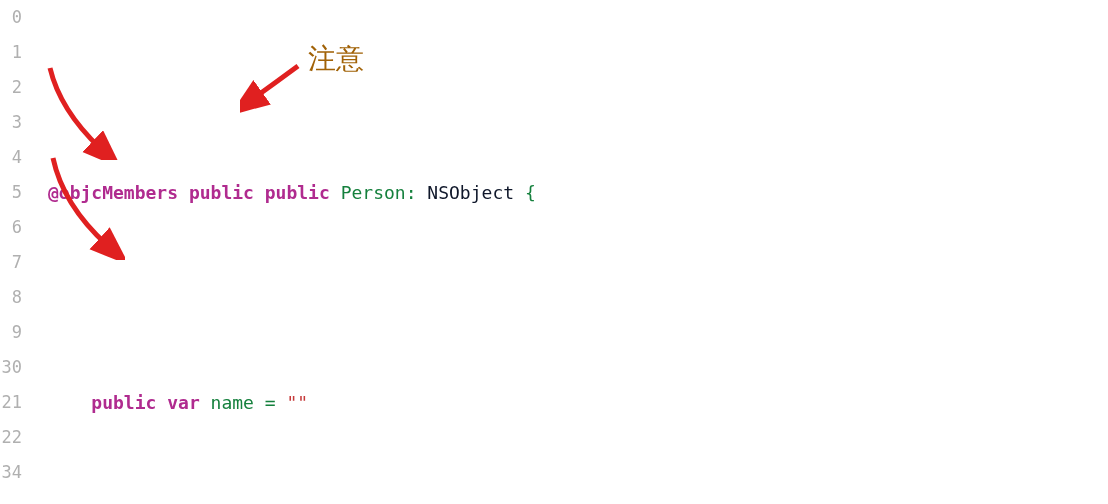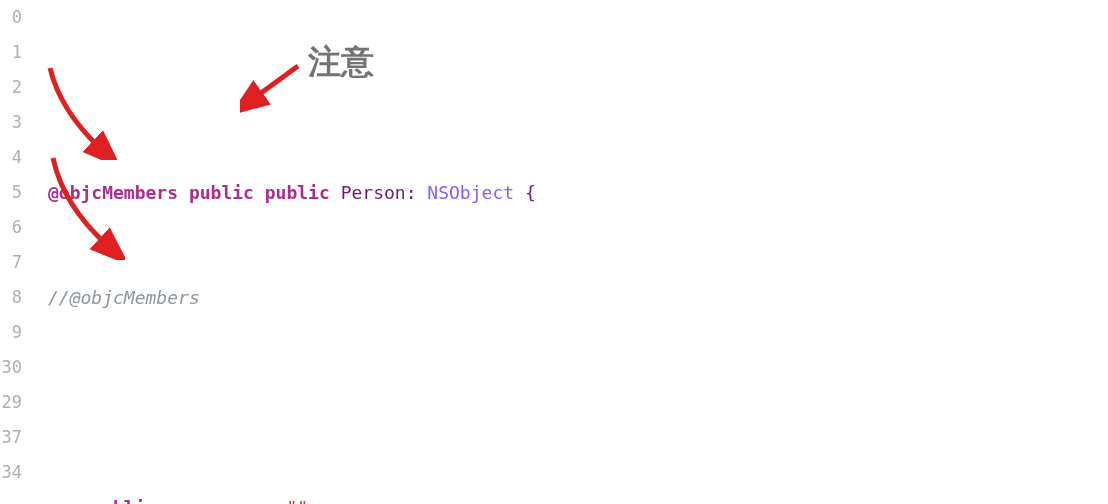--- a/index.html
+++ b/index.html
@@ -37,30 +37,30 @@
       line-height: 35px;
       white-space: pre;
       font-size: 18px;
     }
     .line {
       height: 35px;
       padding-left: 18px;
       position: relative;
     }
     .keyword { color: #b02b8f; font-weight: bold; }
-    .calltype { color: #8b5cf6; }
+    .calltype { color: #0f172a; }
     .string { color: #c63a3a; }
     .comment { color: #8d969c; font-style: italic; }
-    .identifier { color: #701a75; }
+    .identifier { color: #15803d; }
     .annotation {
       position: absolute;
       pointer-events: none;
-      color: #737373;
-      font-weight: bold;
-      font-size: 33px;
+      color: #a16207;
+      font-weight: normal;
+      font-size: 28px;
       font-family: "Songti SC", "SimSun", serif;
       text-shadow: -2px -2px 0 #fff, 2px -2px 0 #fff, -2px 2px 0 #fff, 2px 2px 0 #fff;
       z-index: 100;
     }
     .arrow {
       position: absolute;
       pointer-events: none;
       z-index: 99;
     }
   </style>
@@ -73,28 +73,27 @@
     <div>1</div>
     <div>2</div>
     <div>3</div>
     <div>4</div>
     <div>5</div>
     <div>6</div>
     <div>7</div>
     <div>8</div>
     <div>9</div>
     <div>30</div>
-    <div>29</div>
-    <div>37</div>
+    <div>21</div>
+    <div>22</div>
     <div>34</div>
   </div>
   <div class="code">
     <div class="line"></div>
     <div class="line"><span class="keyword">@objcMembers</span> <span class="keyword">public</span> <span class="keyword">public</span> <span class="identifier">Person</span><span class="identifier">:</span> <span class="calltype">NSObject</span> <span class="identifier">{</span></div>
-    <div class="line"><span class="comment">//@objcMembers</span></div>
     <div class="line"></div>
     <div class="line">    <span class="keyword">public</span> <span class="keyword">var</span> <span class="identifier">name</span> <span class="identifier">=</span> <span class="string">""</span></div>
     
     
     
     
     
     
     
     

